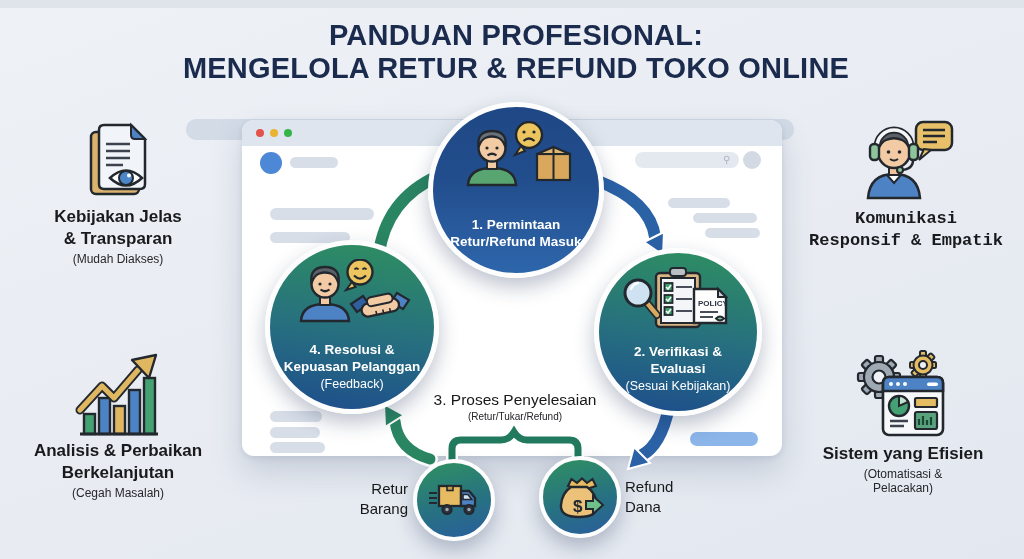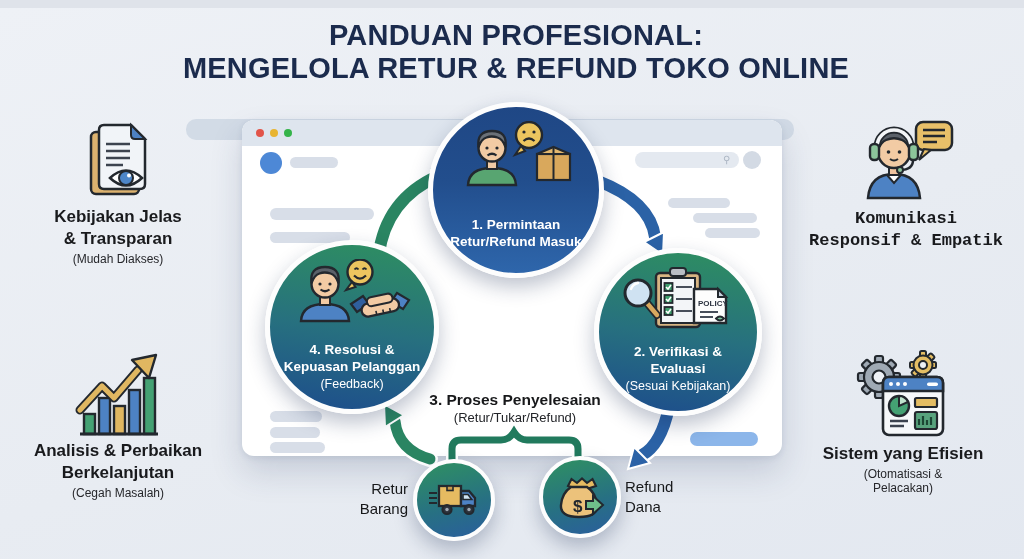--- a/index.html
+++ b/index.html
@@ -44,22 +44,22 @@
       background:linear-gradient(165deg,#2f9161 0%,#277083 58%,#2a5e9d 100%);
       display:flex;align-items:center;justify-content:center;}
   .cs-truck{left:413px;top:451px;}
   .cs-money{left:539px;top:448px;}
   .cicon{position:absolute;top:14px;left:50%;transform:translateX(-50%);}
   .ctext{position:absolute;left:4px;right:4px;}
   .cb{font-weight:700;font-size:13.5px;line-height:1.3;display:block;text-align:center;}
   .cn{font-weight:400;font-size:12.5px;line-height:1.3;display:block;}
   
   .step3{position:absolute;left:385px;top:382px;width:260px;text-align:center;z-index:4;}
-  .step3 .s3t{font-weight:700;font-size:15.5px;color:#17181a;line-height:1.3;}
-  .step3 .s3n{font-size:13px;color:#222428;line-height:1.3;}
+  .step3 .s3t{font-weight:400;font-size:15.5px;color:#17181a;line-height:1.3;}
+  .step3 .s3n{font-size:10px;color:#222428;line-height:1.3;}
   .outcome{position:absolute;z-index:4;font-weight:400;font-size:15px;color:#17181a;line-height:1.32;}
   .o-left{left:328px;top:471px;width:80px;text-align:right;}
   .o-right{left:625px;top:469px;width:90px;text-align:left;}
 </style>
 </head>
 <body>
 
 <div class="stage">
 
   <div class="title">

